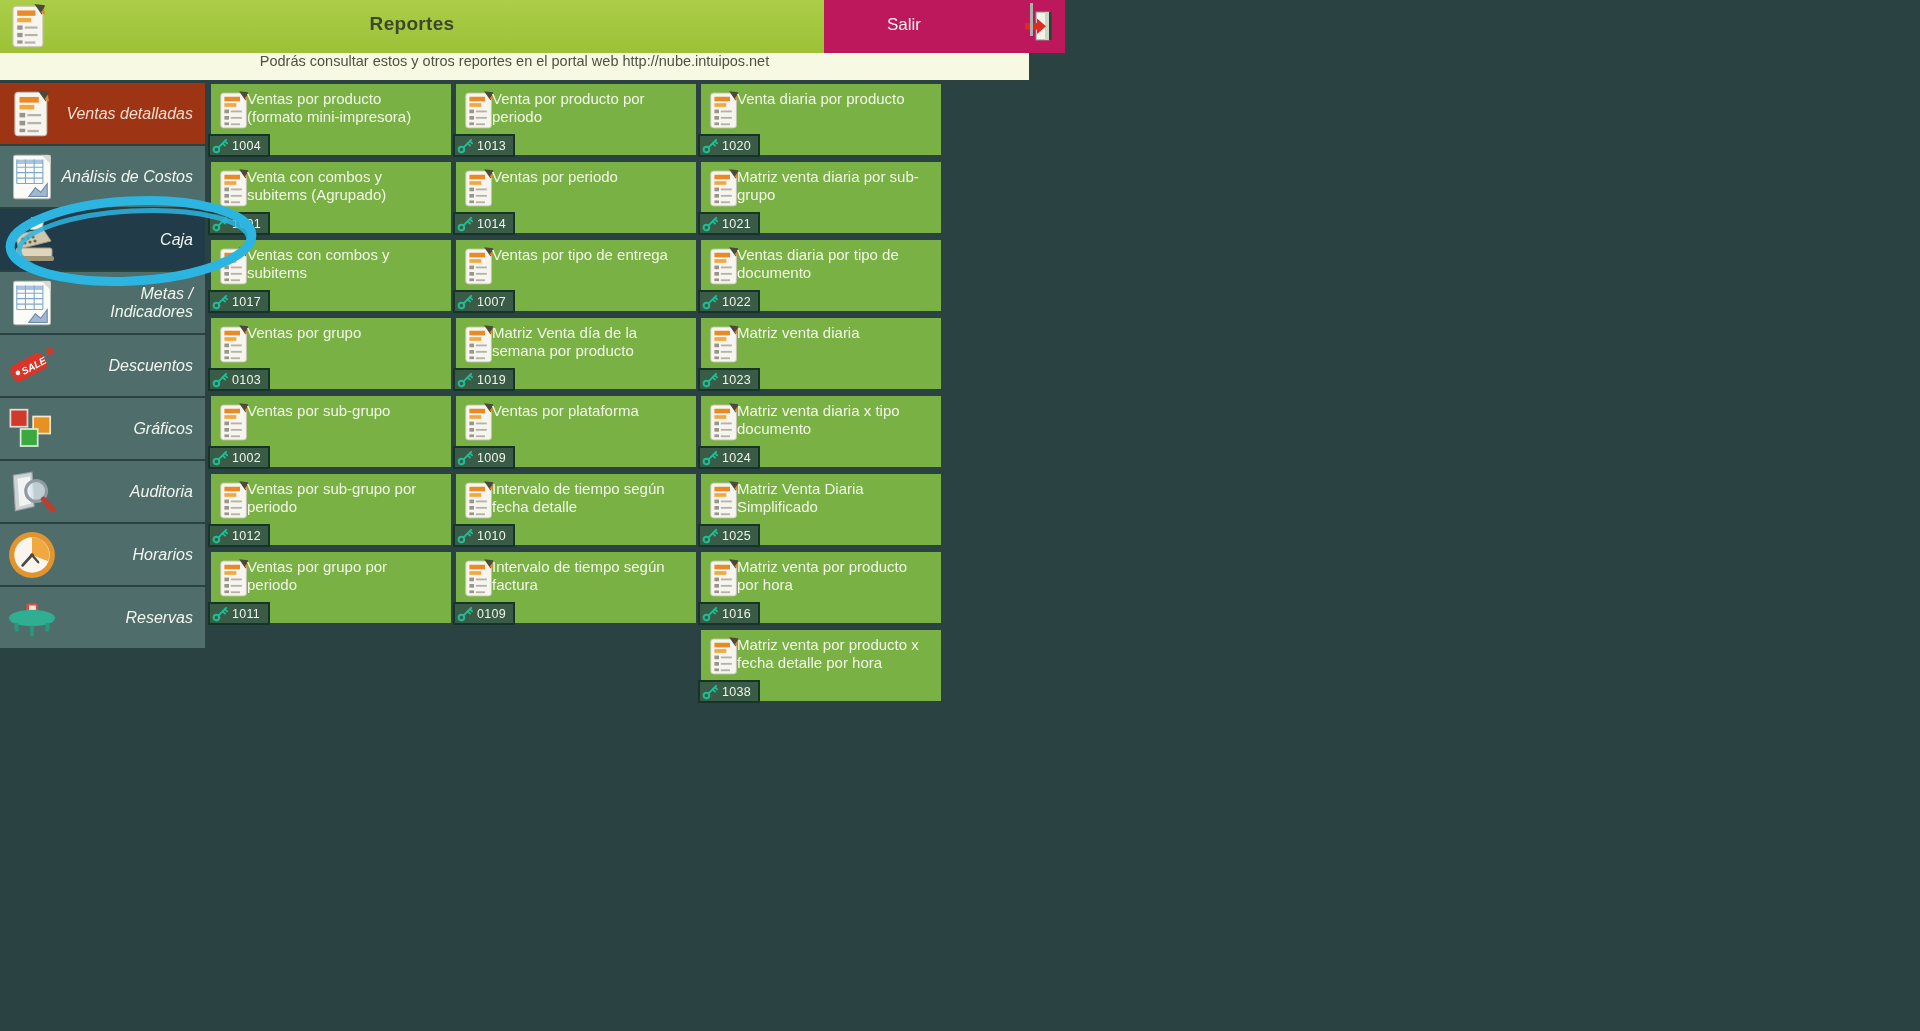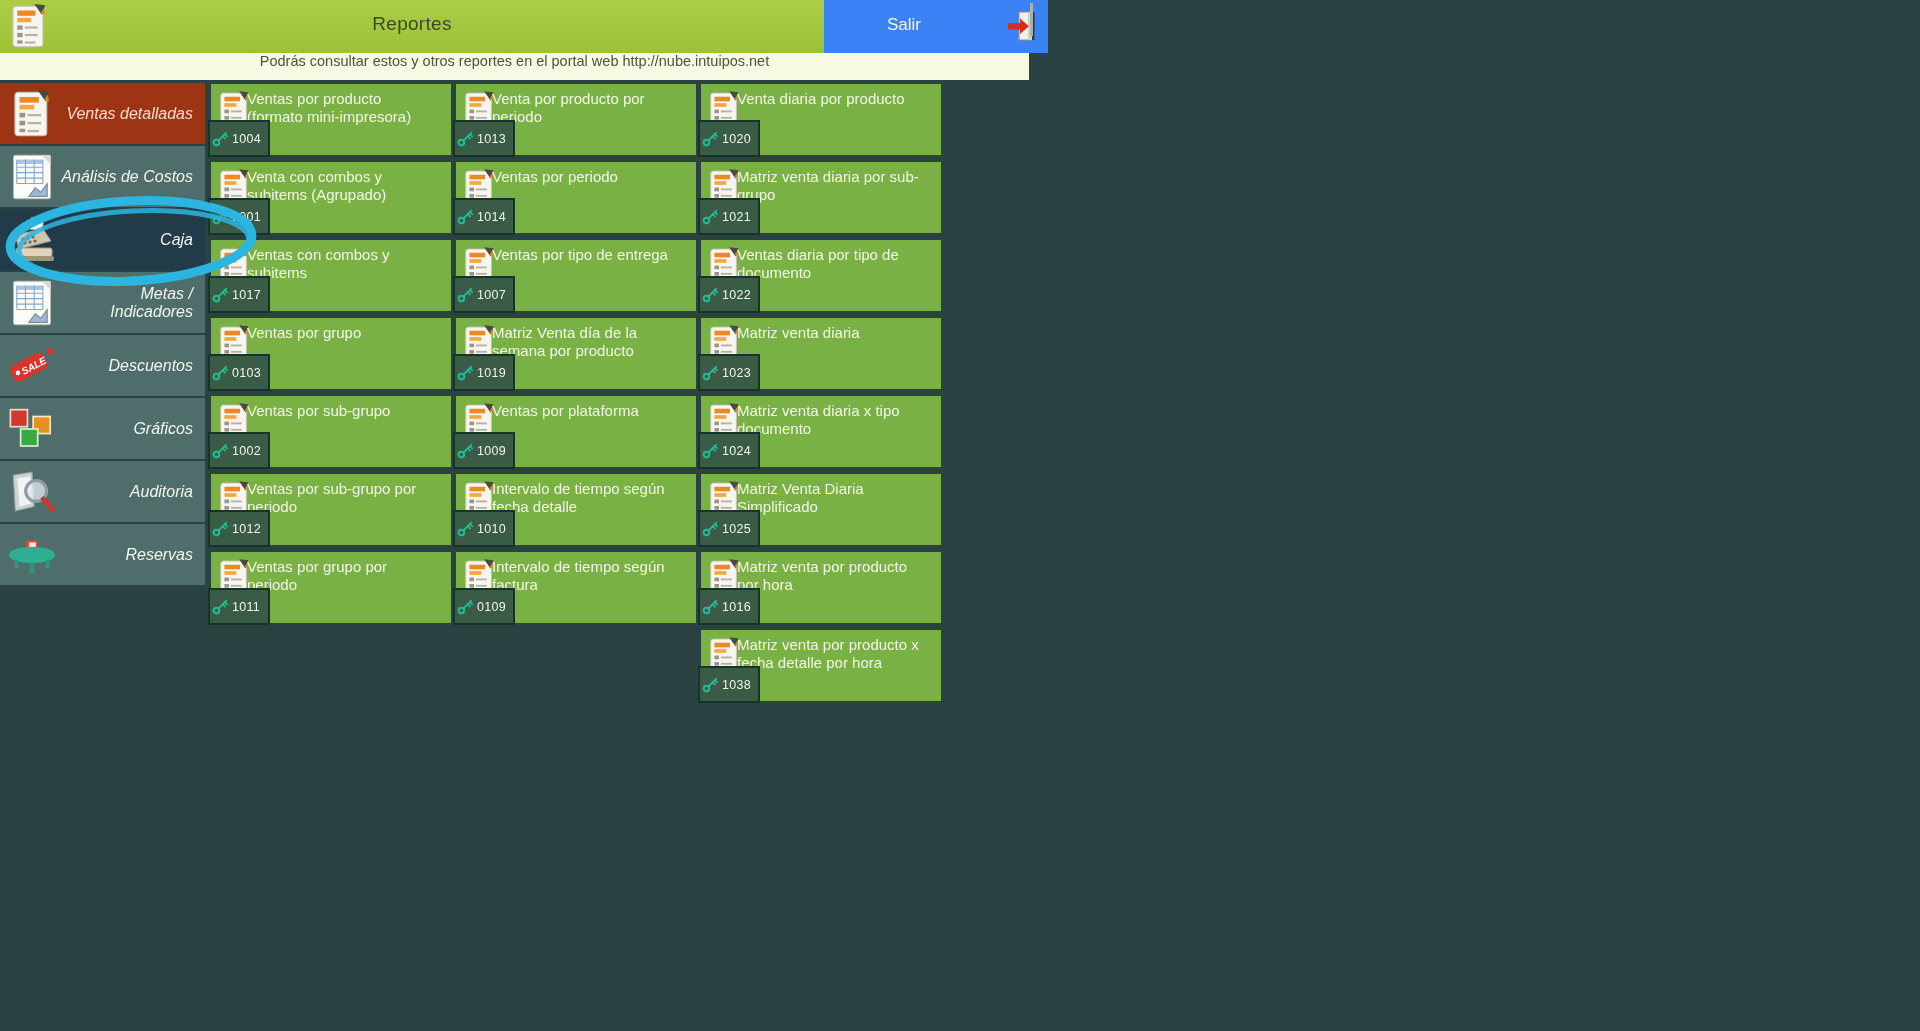--- a/index.html
+++ b/index.html
@@ -7,22 +7,22 @@
     position:relative;width:1920px;height:1031px;overflow:hidden;
     background:#2a4342;
     font-family:"Liberation Sans", sans-serif;
     -webkit-font-smoothing:antialiased;
   }
   
   .topbar{position:absolute;left:0;top:0;width:824px;height:53px;
     background:linear-gradient(#abcd48,#9cc136);}
   .app-icon{position:absolute;left:8px;top:3px;width:42px;height:47px;}
   .page-title{position:absolute;left:0;right:0;top:13px;text-align:center;
-    font-size:19px;font-weight:normal;color:#3c472c;letter-spacing:.3px;}
-  .exitbar{position:absolute;left:824px;top:0;width:224px;height:53px;background:#3b82f6;}
+    font-size:19px;font-weight:bold;color:#3c472c;letter-spacing:.3px;}
+  .exitbar{position:absolute;left:824px;top:0;width:241px;height:53px;background:#be185d;}
   .exit-label{position:absolute;left:0;top:15px;width:160px;text-align:center;
     color:#f4f7ee;font-size:17px;}
   .door{position:absolute;right:8px;top:9px;width:34px;height:34px;}
   .win-edge{position:absolute;left:1030px;top:3px;width:3px;height:33px;background:#a9b2aa;}
   
   .notice{position:absolute;left:0;top:53px;width:1029px;height:27px;background:#f8f9e2;
     display:flex;align-items:flex-start;justify-content:center;
     color:#4b5344;font-size:14.5px;}
   
   .sidebar{position:absolute;left:0;top:83px;width:205px;}
@@ -32,21 +32,21 @@
   .side-item.active-dark{background:#213b49;}
   .s-icon{position:absolute;left:7px;top:50%;transform:translateY(-50%);width:50px;height:50px;display:block;}
   .s-icon svg{width:100%;height:100%;display:block;}
   .s-label{position:absolute;right:12px;left:56px;top:50%;transform:translateY(-50%);
     text-align:right;color:#f2f5ee;font-size:16px;}
   
   .tile{position:absolute;width:240px;height:71px;background:#79b144;cursor:pointer;}
   .tile .doc{position:absolute;left:7px;top:6px;width:33px;height:41px;}
   .t-title{position:absolute;left:36px;right:10px;top:6px;text-align:left;
     color:#f3f7e8;font-size:15px;line-height:18px;}
-  .badge{position:absolute;left:-3px;bottom:-2px;width:62px;height:37px;
+  .badge{position:absolute;left:-3px;bottom:-2px;width:62px;height:23px;
     background:#3a5b46;border:2px solid #16352a;box-sizing:border-box;
     display:flex;align-items:center;}
   .badge .key{width:17px;height:17px;margin-left:2px;color:#1fbd96;flex:none;}
   .badge .code{color:#f0f4ec;font-size:12.5px;margin-left:3px;letter-spacing:.3px;}
   .c1{left:211px}.c2{left:456px}.c3{left:701px}
   .r1{top:84px}.r2{top:162px}.r3{top:240px}.r4{top:318px}
   .r5{top:396px}.r6{top:474px}.r7{top:552px}.r8{top:630px}
   
   .annot{position:absolute;left:0;top:190px;width:275px;height:105px;pointer-events:none;}
   .hidden-defs{position:absolute;width:0;height:0;overflow:hidden;}
@@ -227,20 +227,28 @@
     <div class="side-item">
       <span class="s-icon">
           <svg viewBox="0 0 48 44">
             <use href="#sym-audit"></use>
           </svg>
         </span>
       <span class="s-label">Auditoria</span>
     </div>
     <div class="side-item">
       <span class="s-icon">
+          <svg viewBox="0 0 48 48">
+            <use href="#sym-clock"></use>
+          </svg>
+        </span>
+      <span class="s-label">Horarios</span>
+    </div>
+    <div class="side-item">
+      <span class="s-icon">
           <svg viewBox="0 0 52 42">
             <use href="#sym-table"></use>
           </svg>
         </span>
       <span class="s-label">Reservas</span>
     </div>
   </div>
 
   <div class="tile c1 r1">
     <svg class="doc" viewBox="0 0 36 44">

